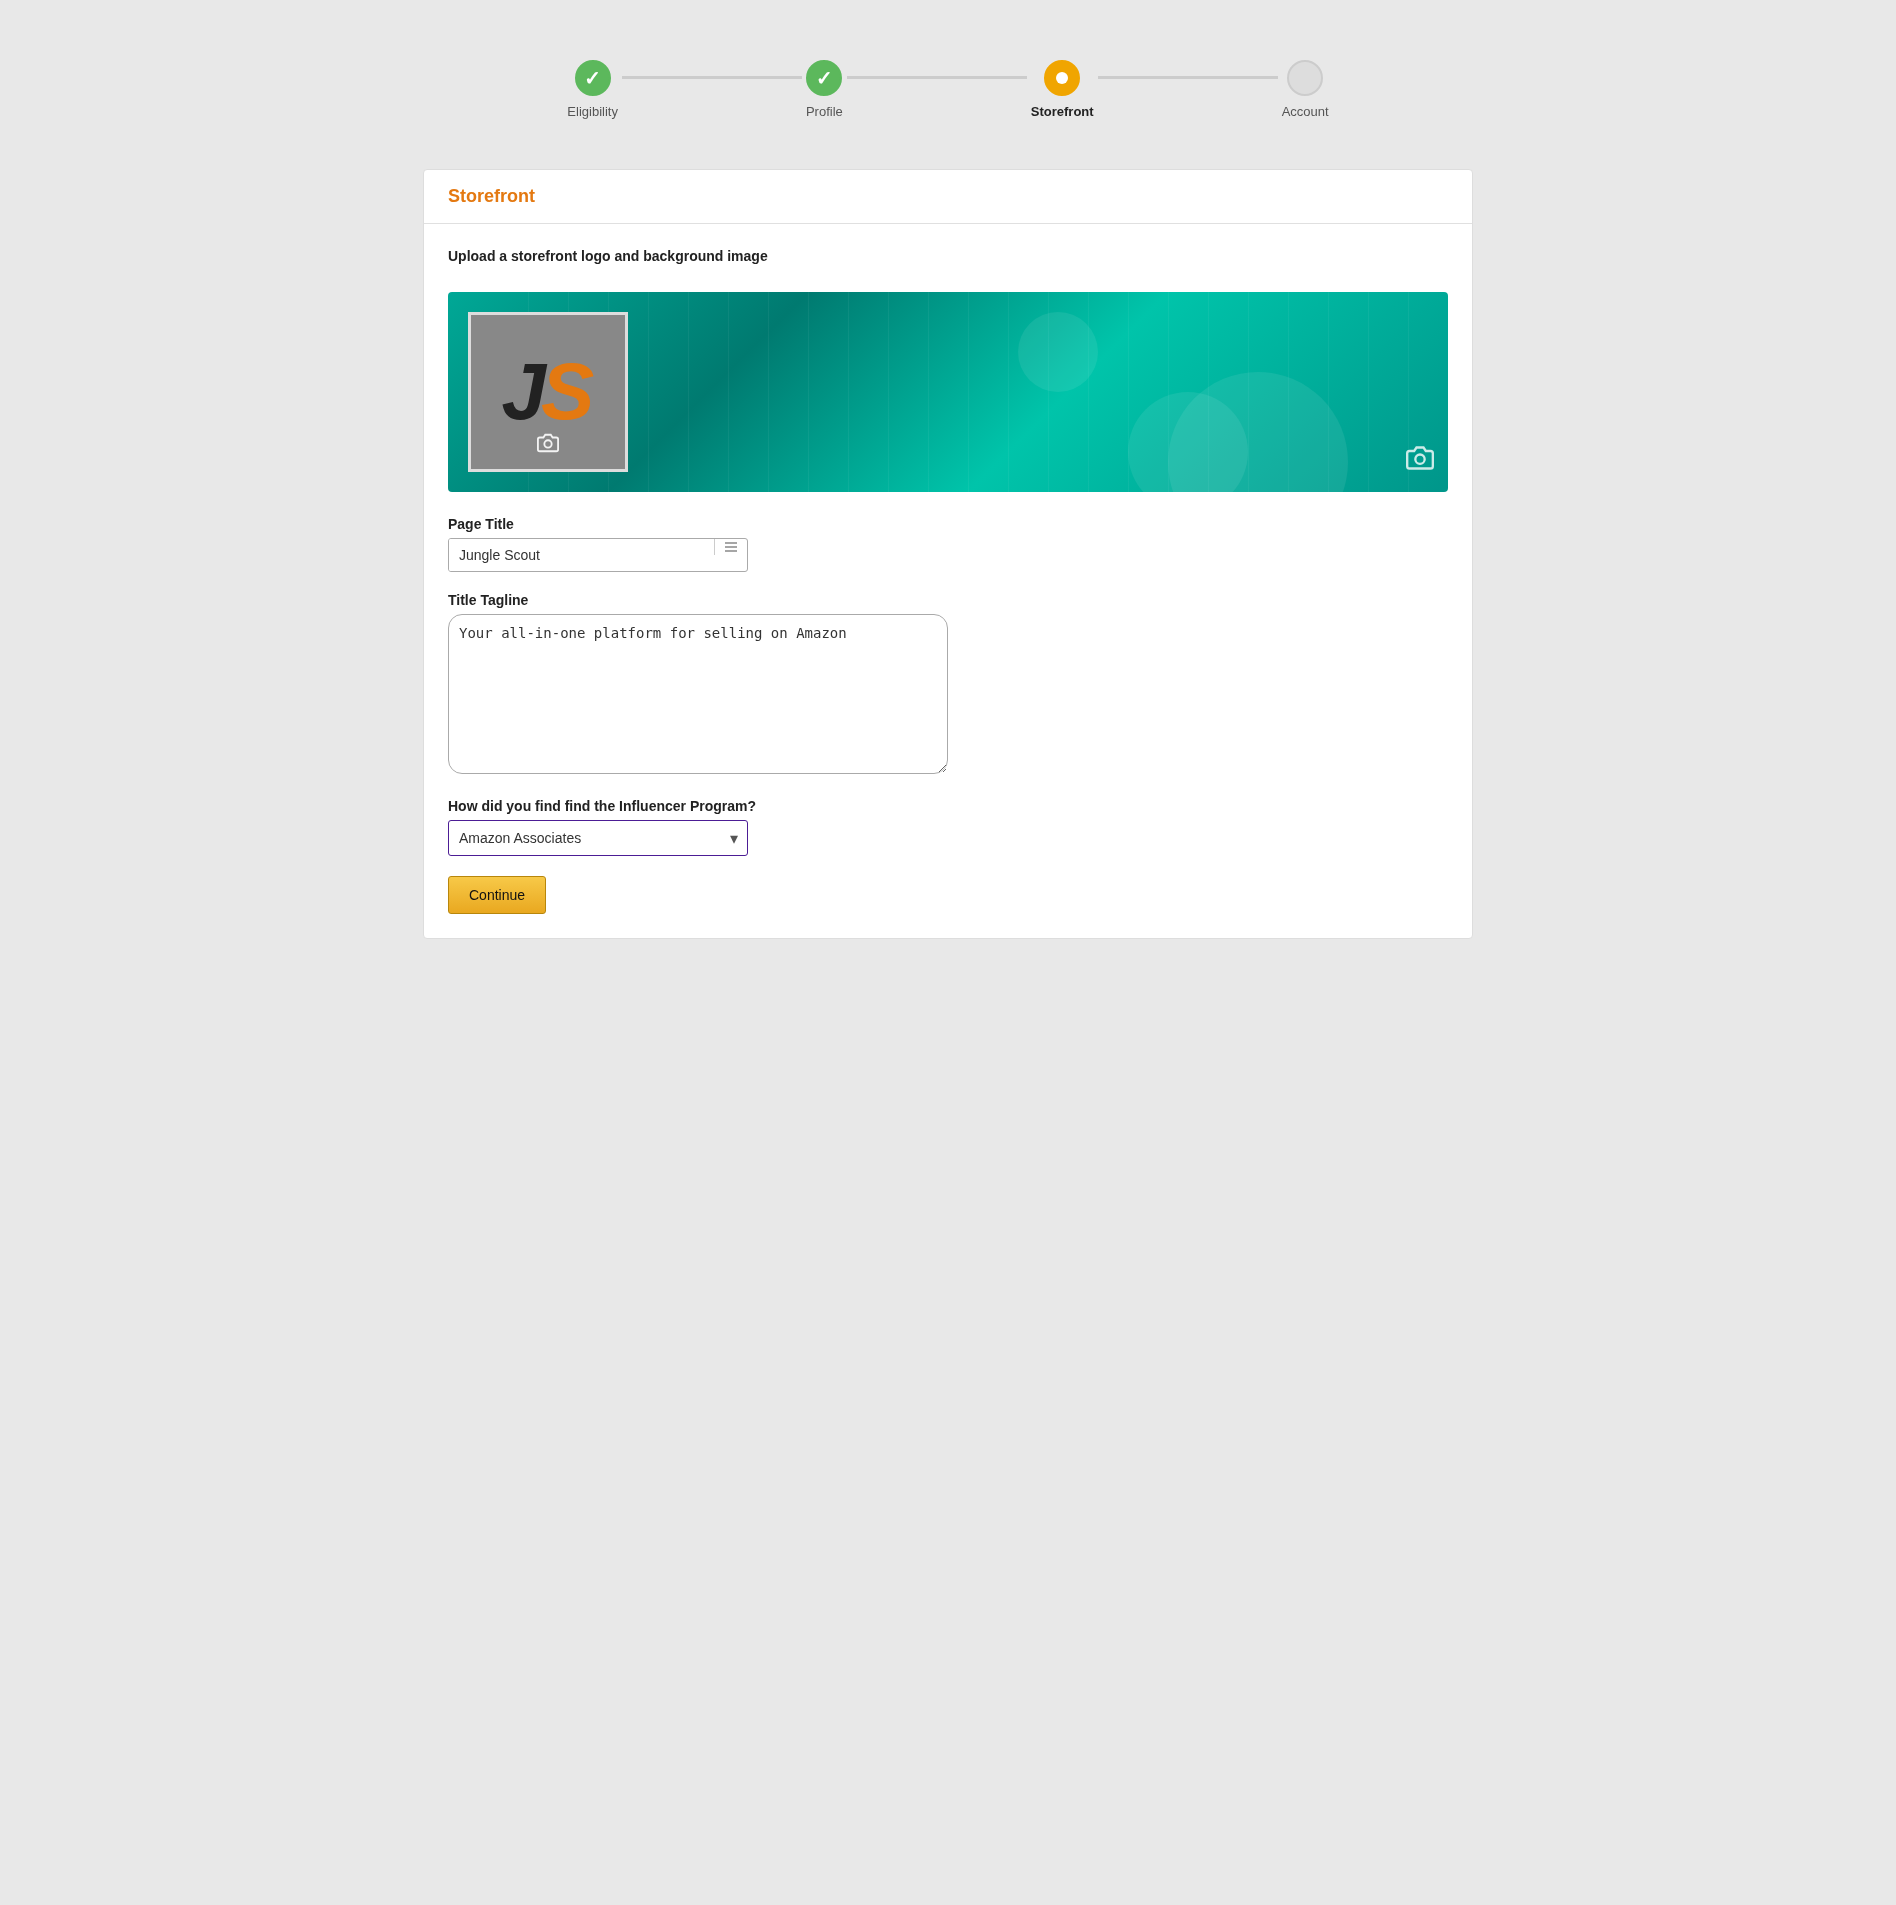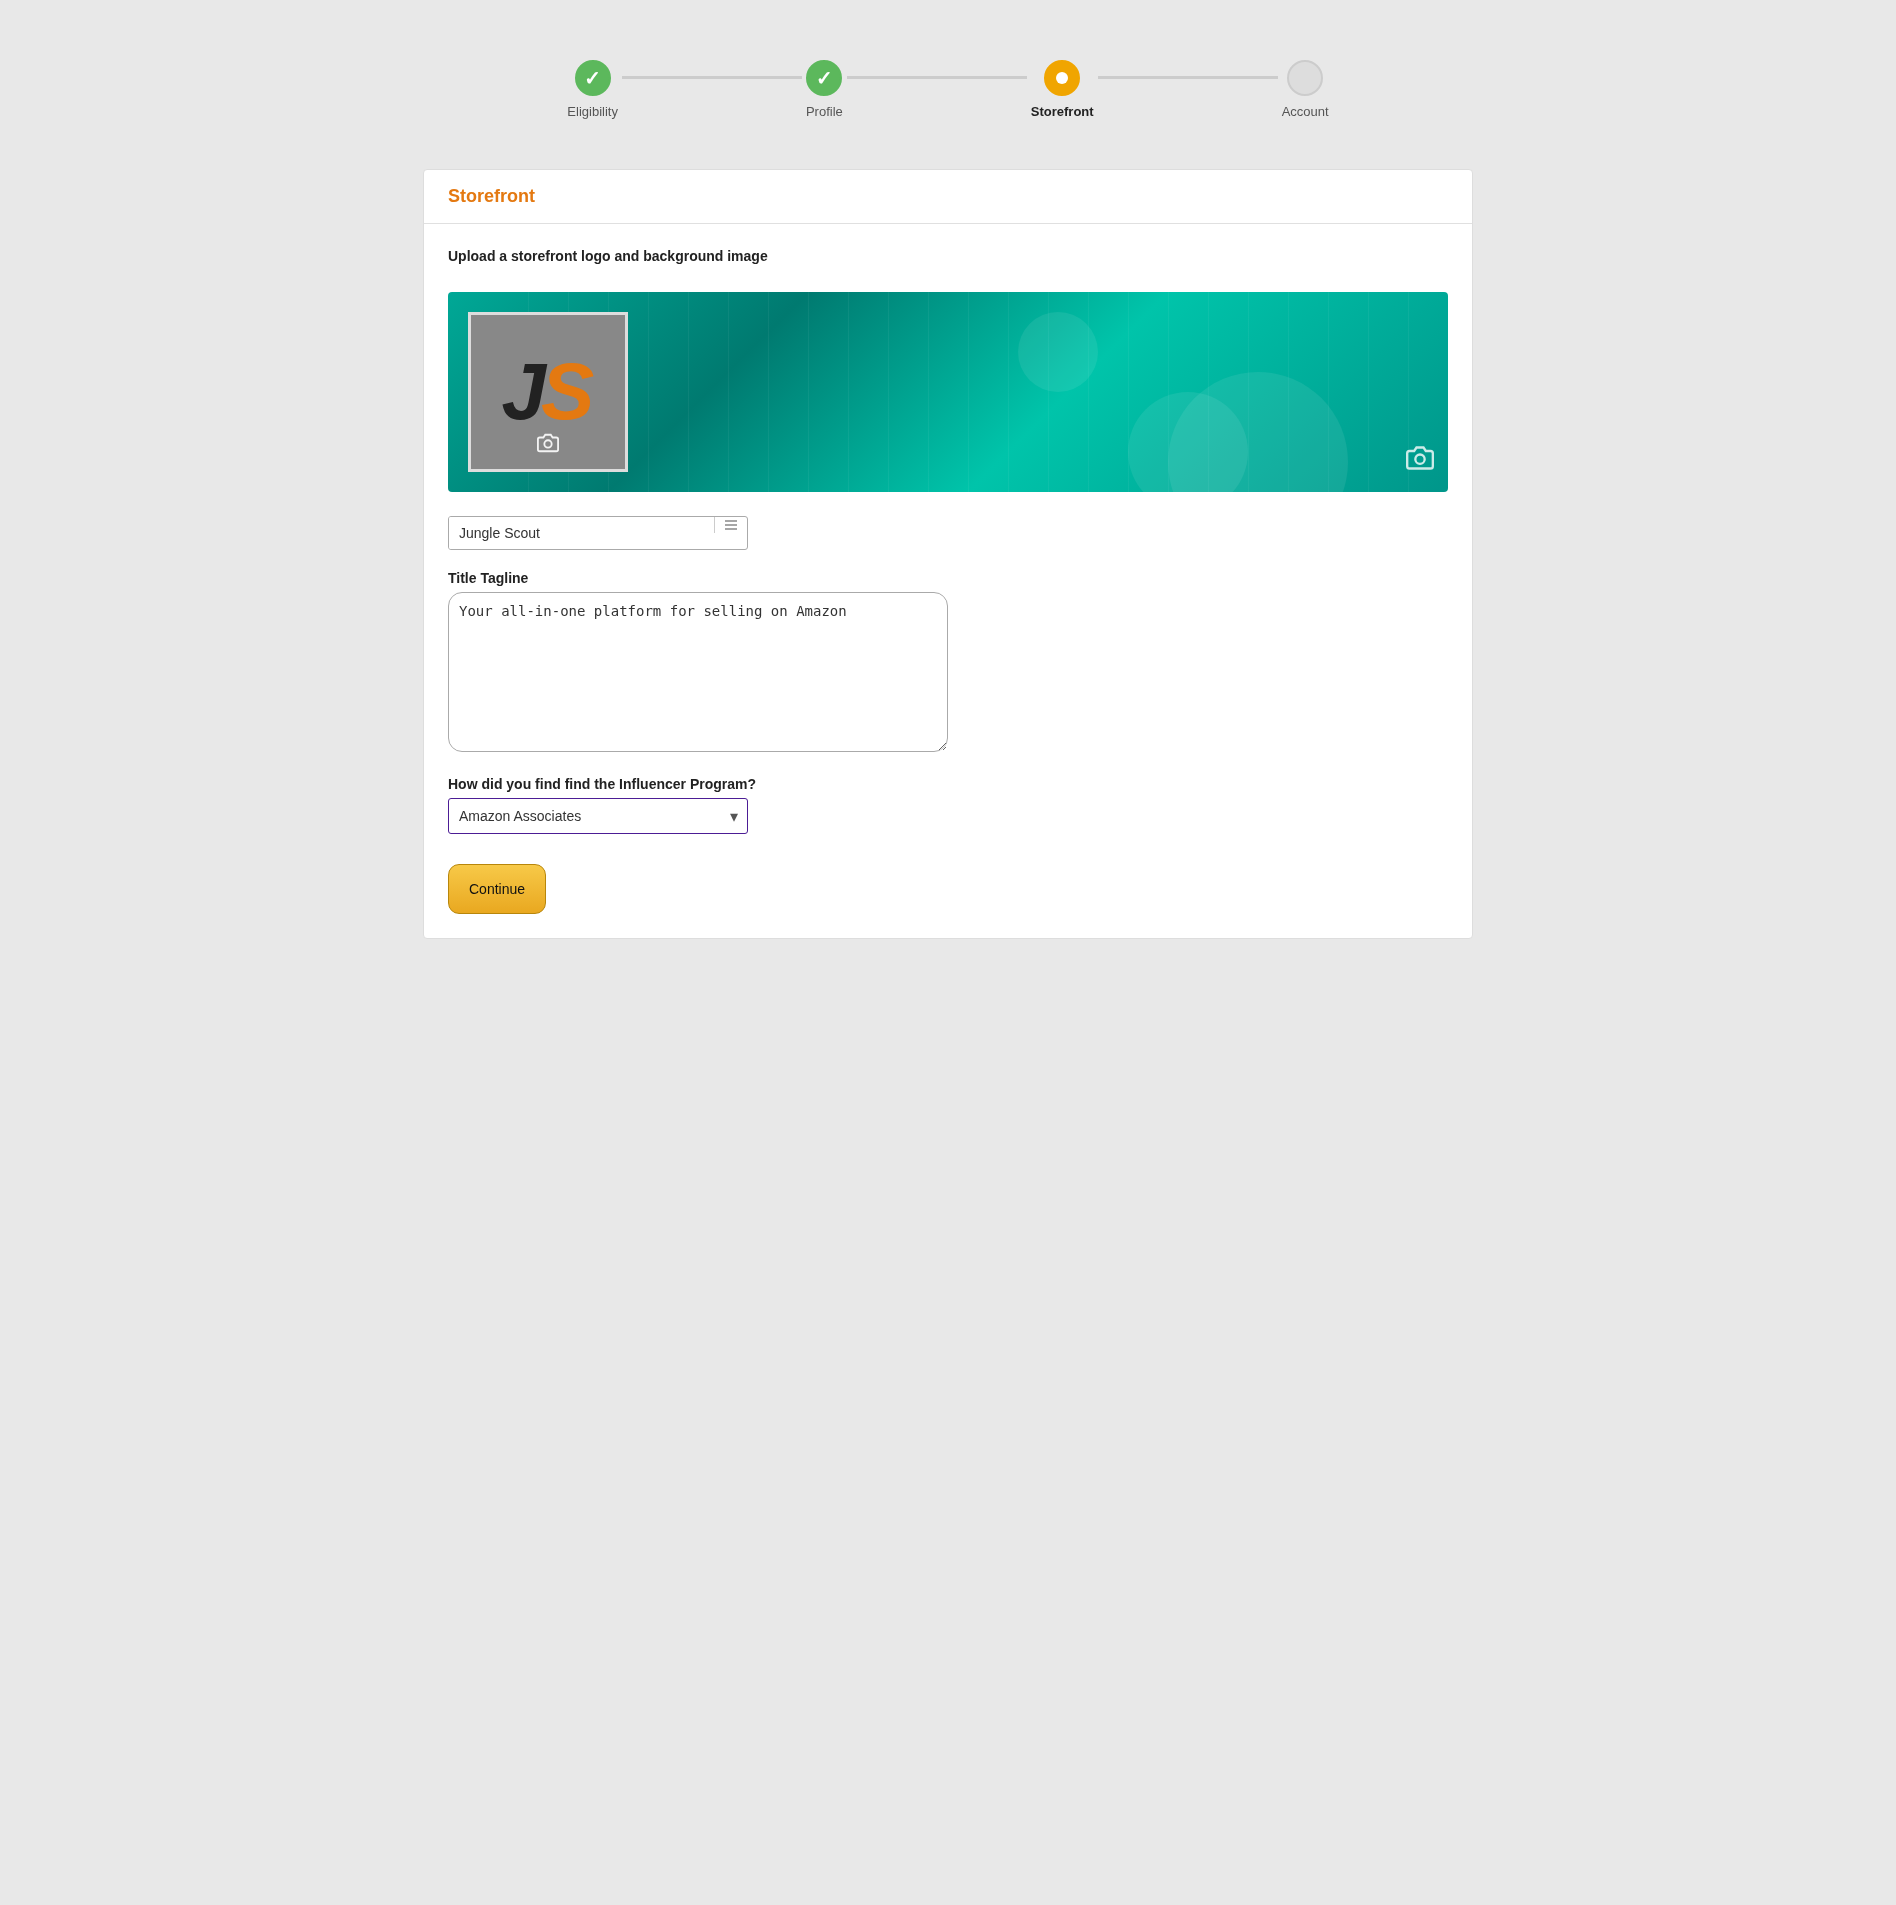--- a/index.html
+++ b/index.html
@@ -263,26 +263,26 @@
       top: 50%;
       transform: translateY(-50%);
       pointer-events: none;
       color: #555;
     }
 
     
     .btn-continue {
       background: linear-gradient(to bottom, #f7c948, #e9a820);
       border: 1px solid #b8860b;
-      border-radius: 11px;
-      padding: 16px 20px;
+      border-radius: 3px;
+      padding: 10px 20px;
       font-size: 14px;
       color: #111;
       cursor: pointer;
-      margin-top: 10px;
+      margin-top: 0;
     }
 
     
     .checkmark {
       font-size: 20px;
       color: white;
       font-weight: bold;
     }
   </style>
 </head>
@@ -359,20 +359,21 @@
         <div class="banner-camera">
           <svg width="28" height="28" viewBox="0 0 24 24" fill="none" stroke="white" stroke-width="2">
             <path d="M23 19a2 2 0 0 1-2 2H3a2 2 0 0 1-2-2V8a2 2 0 0 1 2-2h4l2-3h6l2 3h4a2 2 0 0 1 2 2z"></path>
             <circle cx="12" cy="13" r="4"></circle>
           </svg>
         </div>
       </div>
 
       
       <div class="field-group">
+        <label class="field-label">Page Title</label>
         <div class="text-input-wrapper">
           <input type="text" class="text-input-field" value="Jungle Scout" style="">
           <div class="text-input-icon">
             <svg width="16" height="16" viewBox="0 0 24 24" fill="none" stroke="#888" stroke-width="2">
               <line x1="3" y1="6" x2="21" y2="6"></line>
               <line x1="3" y1="12" x2="21" y2="12"></line>
               <line x1="3" y1="18" x2="21" y2="18"></line>
             </svg>
           </div>
         </div>

